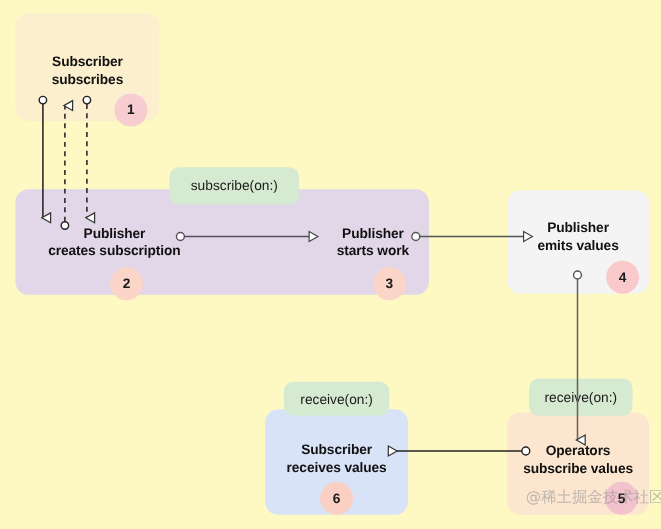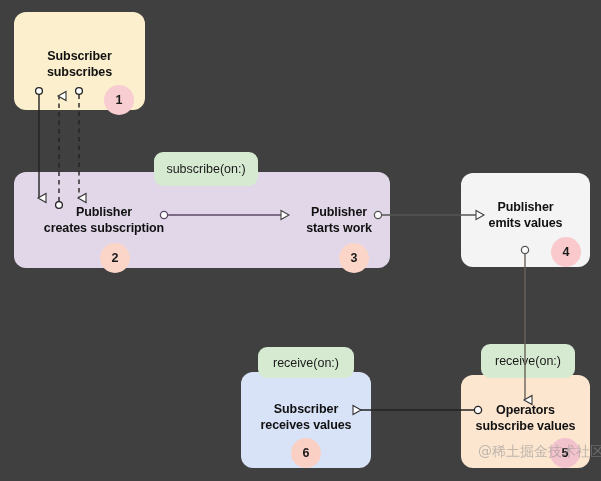--- a/index.html
+++ b/index.html
@@ -7,21 +7,21 @@
     padding: 0;
     background: #ffffff;
   }
   body {
     font-family: "Liberation Sans", sans-serif;
   }
   #canvas {
     position: relative;
     width: 601px;
     height: 481px;
-    background: #404040;
+    background: #fef9c3;
     overflow: hidden;
   }
   .node {
     position: absolute;
     border-radius: 12px;
     box-sizing: border-box;
   }
   .node-label {
     position: absolute;
     left: 0;
@@ -165,21 +165,21 @@
       <line x1="525" y1="253.6" x2="525" y2="400" stroke="#6a6159" stroke-width="1.4" marker-end="url(#arrowDown)"></line>
     </g>
 
     <g>
       <circle cx="478" cy="410" r="3.6" fill="#ffffff" stroke="#222222" stroke-width="1.3"></circle>
       <line x1="474.4" y1="410" x2="360" y2="410" stroke="#222222" stroke-width="1.4" marker-end="url(#arrowLeft)"></line>
     </g>
   </svg>
 
   <div class="layer-tags">
-    <div class="tag" style="left:154px; top:152px; width:104px; height:34px;">subscribe(on:)</div>
+    <div class="tag" style="left:154px; top:152px; width:118px; height:34px;">subscribe(on:)</div>
 
     <div class="tag" style="left:481px; top:344px; width:94px; height:34px;">receive(on:)</div>
 
     <div class="tag" style="left:258px; top:347px; width:96px; height:31px;">receive(on:)</div>
   </div>
 
   <div class="watermark layer-mark" style="left:478px; top:443px;">@稀土掘金技术社区</div>
 
 </div>
 

